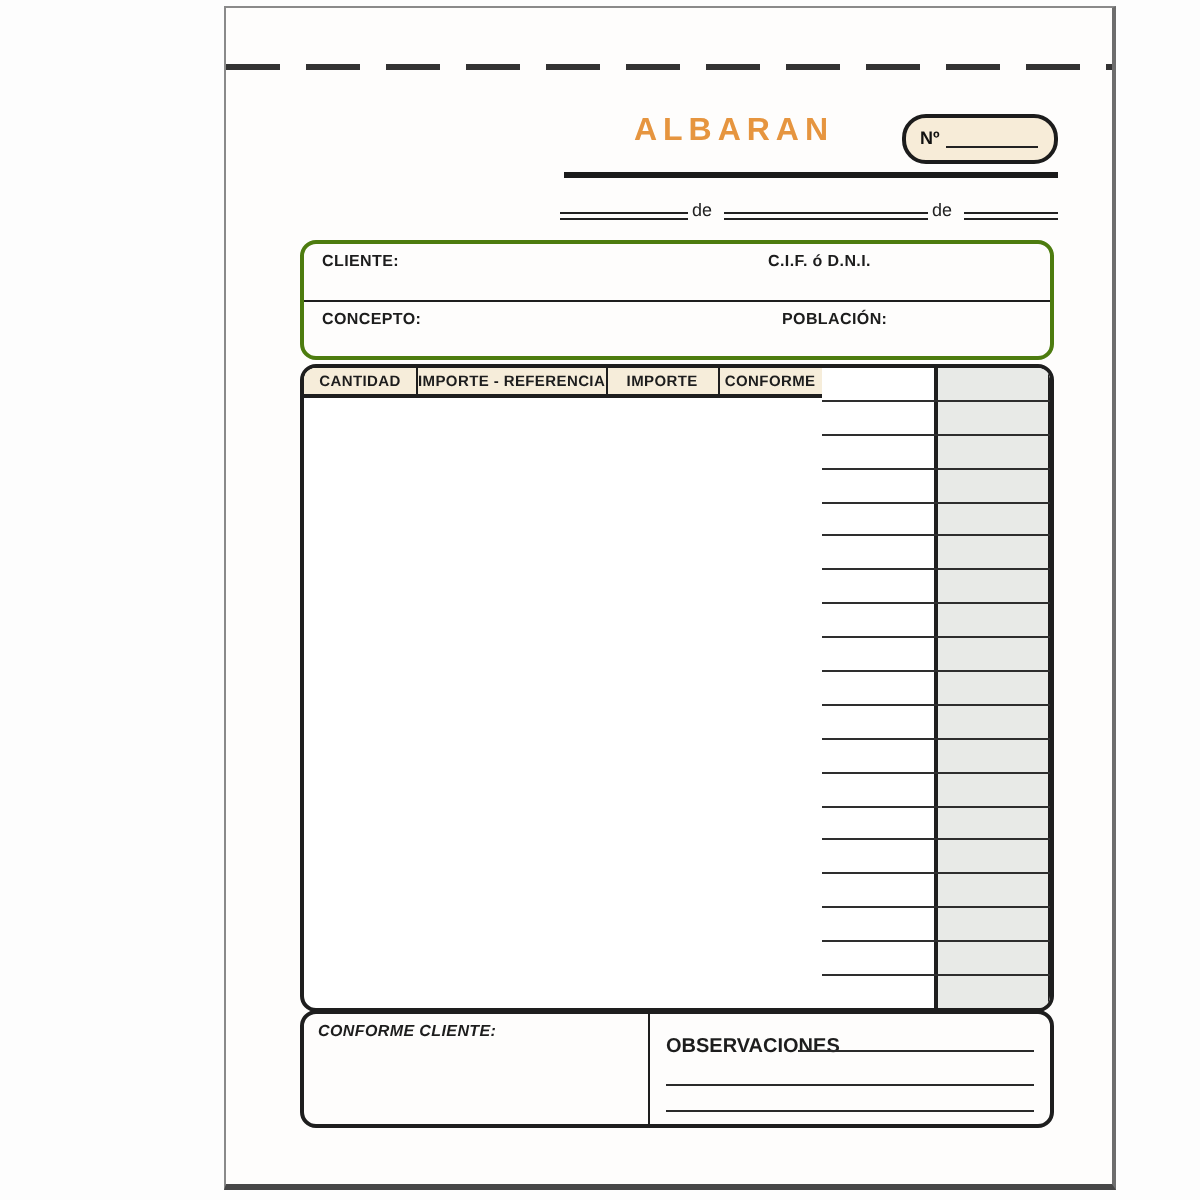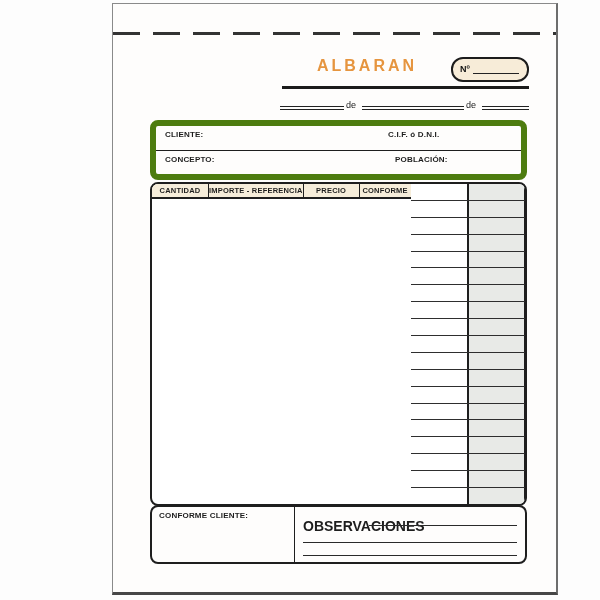--- a/index.html
+++ b/index.html
@@ -50,21 +50,21 @@
   .seg1{left:0;width:64px;}
   .seg2{left:82px;width:102px;}
   .seg3{left:202px;width:47px;}
   .de-word{position:absolute;bottom:0;font-size:9px;color:#222;line-height:1;}
   .de1{left:66px;}
   .de2{left:186px;}
 
   
   .client-box{
     position:absolute;left:37px;top:116px;width:377px;height:60px;
-    border:6px solid #4d7c0f;border-radius:8px;background:#fefdfc;
+    border:2px solid #4d7c0f;border-radius:8px;background:#fefdfc;
     display:flex;flex-direction:column;overflow:hidden;
   }
   .client-row{flex:1;position:relative;}
   .client-row + .client-row{border-top:1.6px solid #1e1e1e;}
   .lbl{position:absolute;top:4px;font-size:8px;font-weight:bold;color:#1d1d1d;letter-spacing:.2px;}
   .lbl-cliente{left:9px;}
   .lbl-cif{left:232px;}
   .lbl-domicilio{left:9px;}
   .lbl-poblacion{left:239px;}
 
@@ -92,24 +92,24 @@
   .c-price{width:56px;border-right:1.8px solid #1e1e1e;background:#e8eae7;}
   .c-importe{width:51px;background:#fbf2e2;}
   .thead .c-qty,.thead .c-concept,.thead .c-price,.thead .c-importe{background:#f6edda;}
 
   
   .footer-box{
     position:absolute;left:37px;top:501px;width:377px;height:59px;
     border:2px solid #1e1e1e;border-radius:8px;background:#fefdfc;
     display:flex;overflow:hidden;
   }
-  .conforme-cell{width:143px;border-right:1.8px solid #1e1e1e;position:relative;}
+  .conforme-cell{width:173px;border-right:1.8px solid #1e1e1e;position:relative;font-style:italic;}
   .lbl-conforme{left:7px;top:4px;}
   .obs-cell{flex:1;position:relative;}
-  .lbl-obs{position:absolute;left:8px;top:11px;font-size:14px;font-weight:bold;color:#1d1d1d;}
+  .lbl-obs{position:absolute;left:8px;top:11px;font-size:10px;font-weight:bold;color:#1d1d1d;}
   .obs-line1{position:absolute;left:74px;right:8px;top:18px;border-bottom:1.6px solid #2a2a2a;}
   .obs-line2{position:absolute;left:8px;right:8px;top:35px;border-bottom:1.6px solid #2a2a2a;}
   .obs-line3{position:absolute;left:8px;right:8px;top:48px;border-bottom:1.6px solid #2a2a2a;}
 </style>
 </head>
 <body>
 
 <div class="page">
 
   <div class="perforation"></div>
@@ -139,21 +139,21 @@
     <div class="client-row">
       <span class="lbl lbl-domicilio">CONCEPTO:</span>
       <span class="lbl lbl-poblacion">POBLACIÓN:</span>
     </div>
   </div>
 
   <div class="items-table">
     <div class="thead">
       <div class="hcell c-qty">CANTIDAD</div>
       <div class="hcell c-concept">IMPORTE - REFERENCIA</div>
-      <div class="hcell c-price">PRECIO</div>
+      <div class="hcell c-price">IMPORTE</div>
       <div class="hcell c-importe">CONFORME</div>
     </div>
     <div class="tbody">
         <div class="trow">
           <div class="tcell c-qty"></div>
           <div class="tcell c-concept"></div>
           <div class="tcell c-price"></div>
           <div class="tcell c-importe"></div>
         </div>
         <div class="trow">

